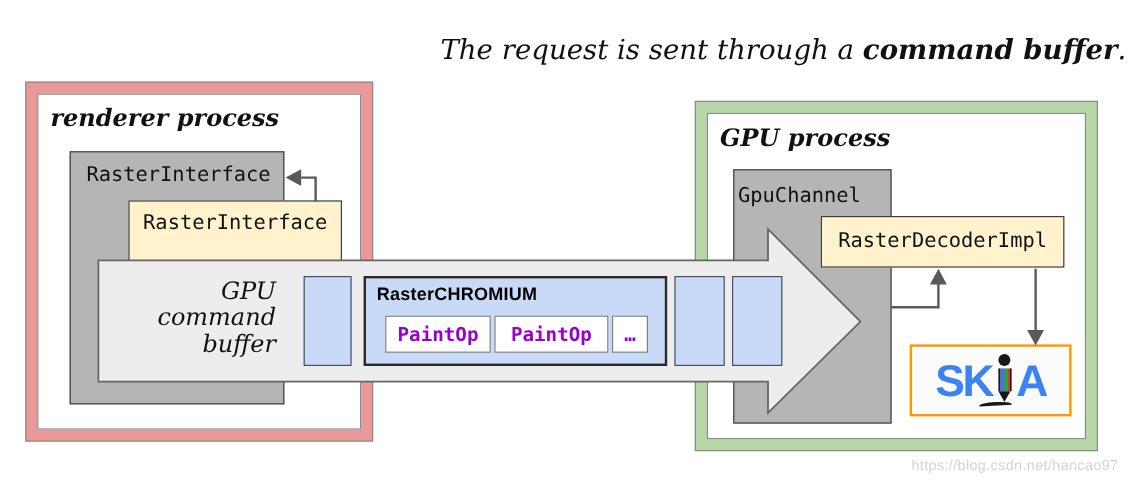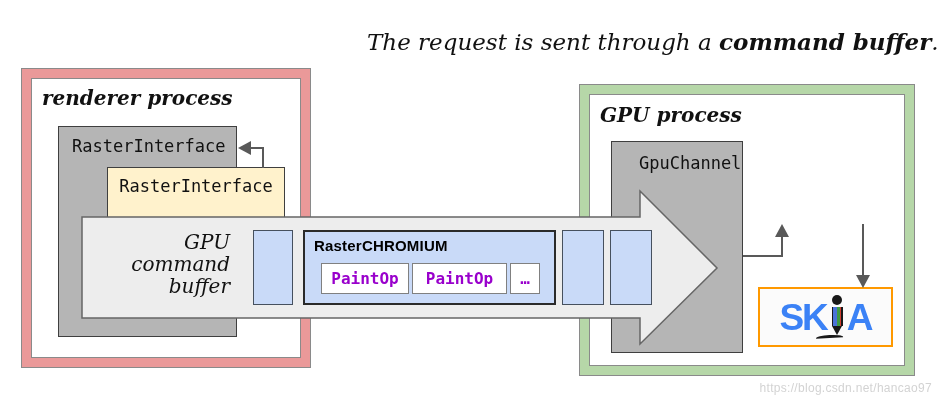--- a/index.html
+++ b/index.html
@@ -96,21 +96,21 @@
   </div>
 
   <div class="yellowbox" style="left:107px;top:167px;width:178px;height:57px;line-height:37px;">RasterInterface</div>
 
   <div class="frame frame-green">
     <div class="inner"></div>
   </div>
   <div class="frame-label" style="left:600px;top:103px;">GPU process</div>
 
   <div class="graybox" style="left:611px;top:141px;width:132px;height:212px;">
-    <div class="glabel" style="margin:11px 0 0 27px;">GpuChannel</div>
+    <div class="glabel" style="margin:11px 0 0 3px;">GpuChannel</div>
   </div>
 
   <svg class="layer" id="arrow-layer" viewBox="0 0 944 407">
     <polygon class="bigarrow" points="82,217 640,217 640,191 717,268 640,344 640,318 82,318"></polygon>
   </svg>
 
   <div class="cmd-label">
     <div>GPU</div>
     <div>command</div>
     <div>buffer</div>
@@ -122,20 +122,21 @@
 
   <div class="raster-chromium">
     <div class="rc-title">RasterCHROMIUM</div>
     <div class="ops-row">
       <div class="opbox op-wide">PaintOp</div>
       <div class="opbox op-wide2">PaintOp</div>
       <div class="opbox op-small">…</div>
     </div>
   </div>
 
+  <div class="yellowbox" style="left:684px;top:180px;width:203px;height:43px;line-height:41px;z-index:6;">RasterDecoderImpl</div>
 
   <div class="skia-box">
     <span class="skia-word">SK</span>
     <span class="pencil">
       <span class="dot"></span>
       <span class="pbody"></span>
       <span class="tip"></span>
       <span class="swoosh"></span>
     </span>
     <span class="skia-word">A</span>

